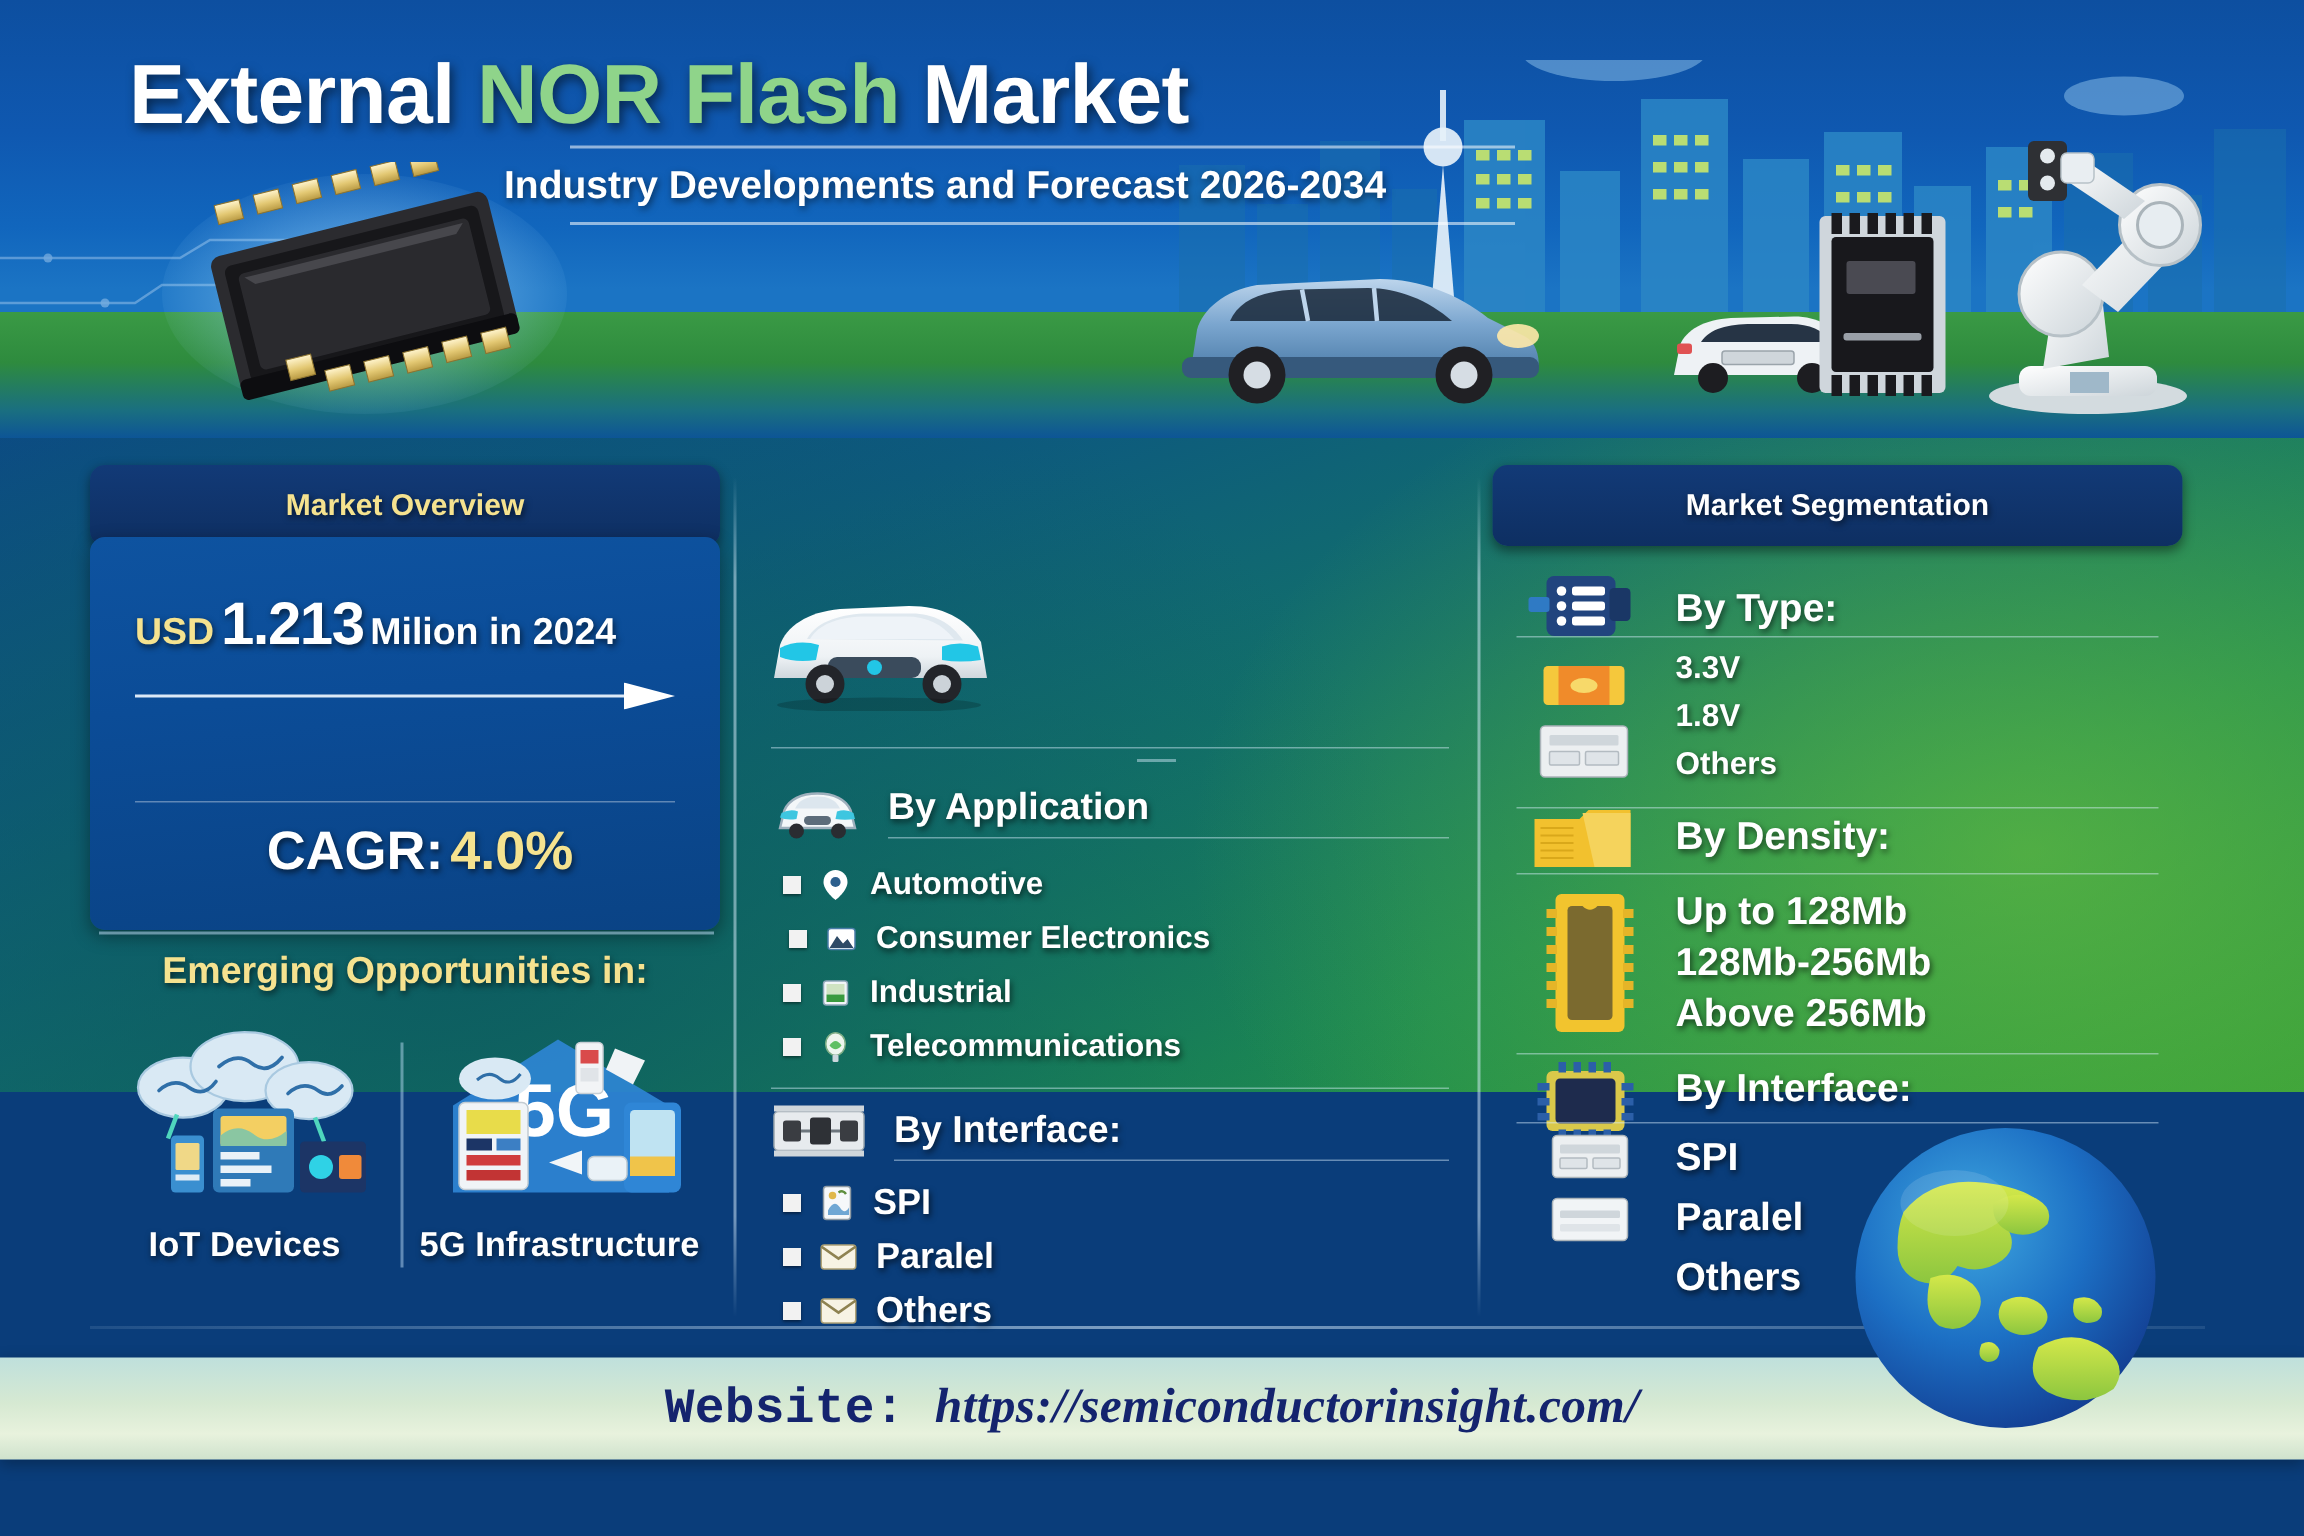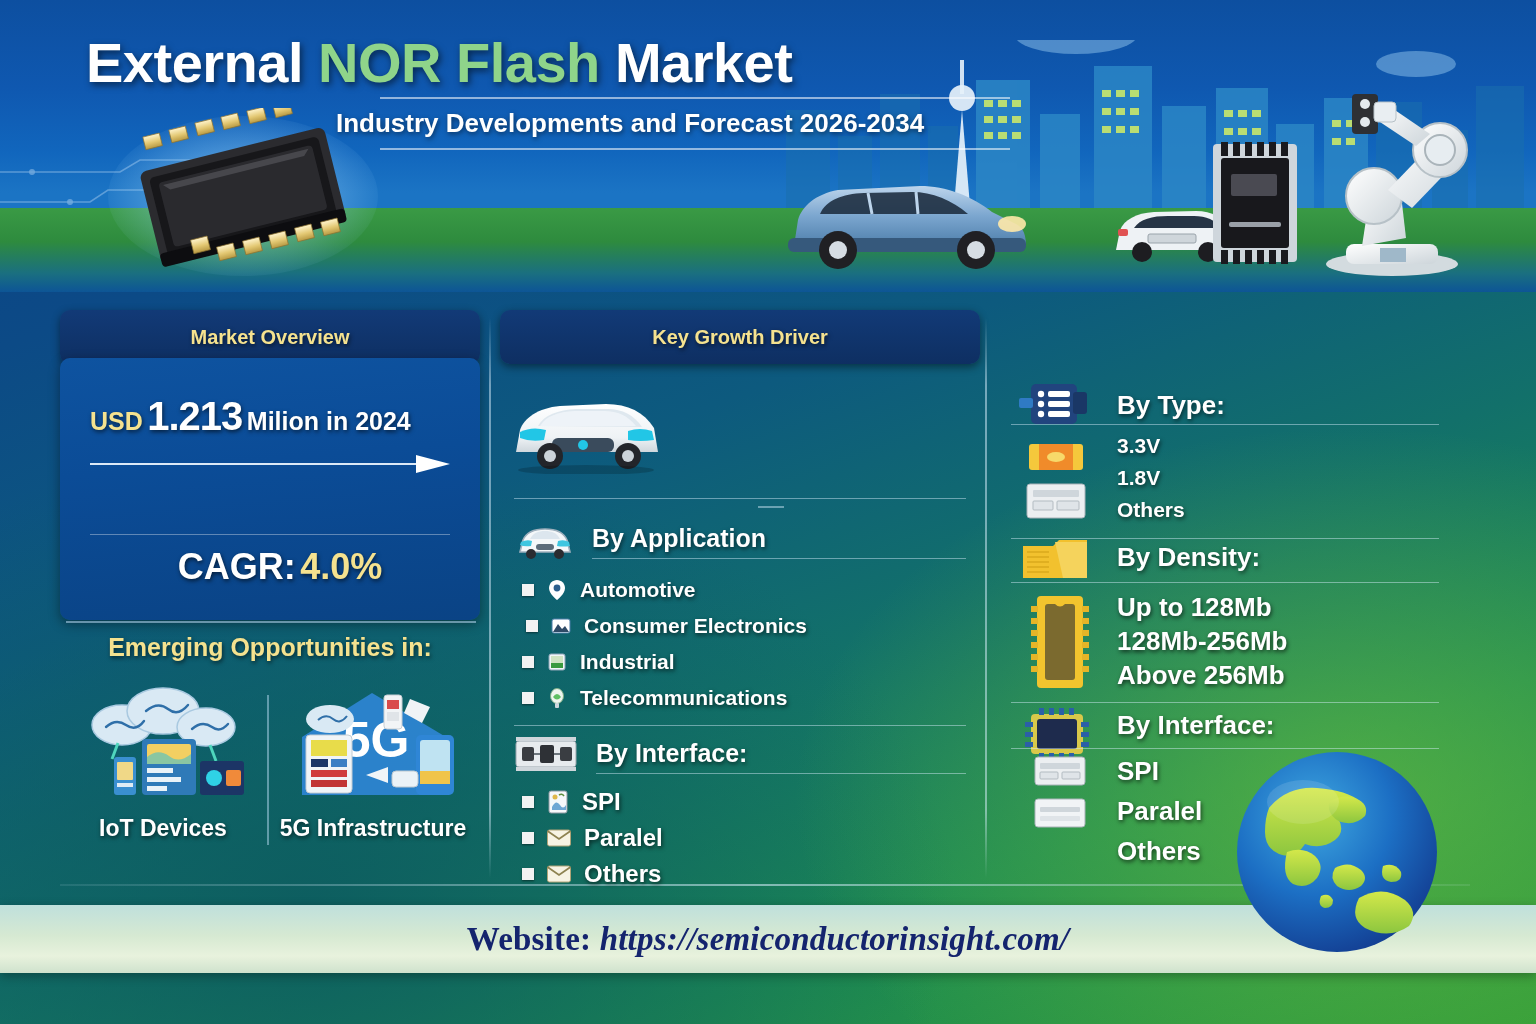--- a/index.html
+++ b/index.html
@@ -6,21 +6,21 @@
   html,body { width:1536px; height:1024px; overflow:hidden; }
   body {
     font-family:"Liberation Sans", sans-serif;
     background:#0a3d7a;
     position:relative;
   }
 
   
   #canvas {
     position:absolute; inset:0;
-    width:1536px; height:1024px;
+    width:1536px; height:728px;
     background:
       radial-gradient(ellipse 900px 600px at 88% 78%, rgba(120,200,60,.55) 0%, rgba(60,160,70,0) 62%),
       radial-gradient(ellipse 1000px 700px at 20% 88%, rgba(12,90,95,.85) 0%, rgba(12,90,95,0) 65%),
       linear-gradient(160deg,#0b3f86 0%, #0c4a86 22%, #0d5a7e 42%, #12706a 60%, #1c8a53 78%, #2f9a3a 100%);
   }
 
   
   #banner {
     position:absolute; left:0; top:0; width:1536px; height:292px;
     overflow:hidden;
@@ -140,21 +140,21 @@
     position:absolute; left:0; top:905px; width:1536px; height:68px;
     background:linear-gradient(180deg,#bfe0dc 0%,#d6e9d2 45%,#e8f2dd 75%,#cfe2cd 100%);
     box-shadow:0 3px 10px rgba(0,0,0,.3);
     display:flex; align-items:center; justify-content:center;
   }
   #footer-text {
     font-family:"Liberation Serif", serif;
     font-size:33px; font-style:italic; font-weight:bold;
     color:#14246e; white-space:nowrap; letter-spacing:.2px;
   }
-  #footer-text .lbl { font-style:normal; }
+  #footer-text .lbl { font-style:normal;font-family:Liberation Mono, monospace; }
 
   
   #globe { position:absolute; left:1233px; top:748px; width:208px; height:208px; z-index:6; }
 
   
   .ico { flex:0 0 auto; display:inline-block; vertical-align:middle; }
 </style>
 </head>
 <body>
 
@@ -457,23 +457,20 @@
         <rect x="136" y="57" width="30" height="44" rx="3" fill="#bfe3f2"></rect>
         <rect x="136" y="88" width="30" height="13" fill="#f0c44a"></rect>
         <path d="M82 92 l22 -8 v16 z" fill="#f1f5f8"></path>
         <rect x="108" y="88" width="26" height="16" rx="4" fill="#eaf2f7" stroke="#bcc8d0"></rect>
       </svg>
       <div class="cap">5G Infrastructure</div>
     </div>
   </div>
 
   <div class="panel" id="panel-driver">
-    <div class="panel-head">
-      <span>Key Growth Driver</span>
-    </div>
 
     <div id="drv-hero">
       <svg style="position:absolute;left:0;top:12px;width:152px;height:84px;" viewBox="0 0 152 84">
         <defs>
             <linearGradient id="wcar" x1="0" y1="0" x2="0" y2="1">
           <stop offset="0%" stop-color="#ffffff"></stop>
               <stop offset="70%" stop-color="#eef2f5"></stop>
               <stop offset="100%" stop-color="#cfd7dd"></stop>
         </linearGradient>
           </defs>
@@ -586,20 +583,23 @@
       <span class="bullet-sq"></span>
       <svg class="ico" width="26" height="20" viewBox="0 0 26 20">
         <rect x="1.5" y="2" width="23" height="16" rx="2" fill="#f7f3e4" stroke="#b0a377"></rect>
         <path d="M1.5 3 L13 11 L24.5 3" fill="none" stroke="#8e8251" stroke-width="1.8"></path>
       </svg>
       <span class="bullet-txt big">Others</span>
     </div>
   </div>
 
   <div class="panel" id="panel-seg">
+    <div class="panel-head white">
+      <span>Market Segmentation</span>
+    </div>
 
     <svg style="position:absolute;left:22px;top:68px;width:78px;height:56px;" viewBox="0 0 78 56">
       <rect x="14" y="6" width="46" height="40" rx="5" fill="#21447e"></rect>
       <rect x="56" y="14" width="14" height="22" rx="3" fill="#1a3766"></rect>
       <rect x="2" y="20" width="14" height="10" rx="2" fill="#2f7ac4"></rect>
       <g fill="#ffffff">
         <circle cx="24" cy="16" r="3.2"></circle>
           <rect x="31" y="13" width="22" height="6" rx="2"></rect>
         <circle cx="24" cy="26" r="3.2"></circle>
           <rect x="31" y="23" width="22" height="6" rx="2"></rect>

